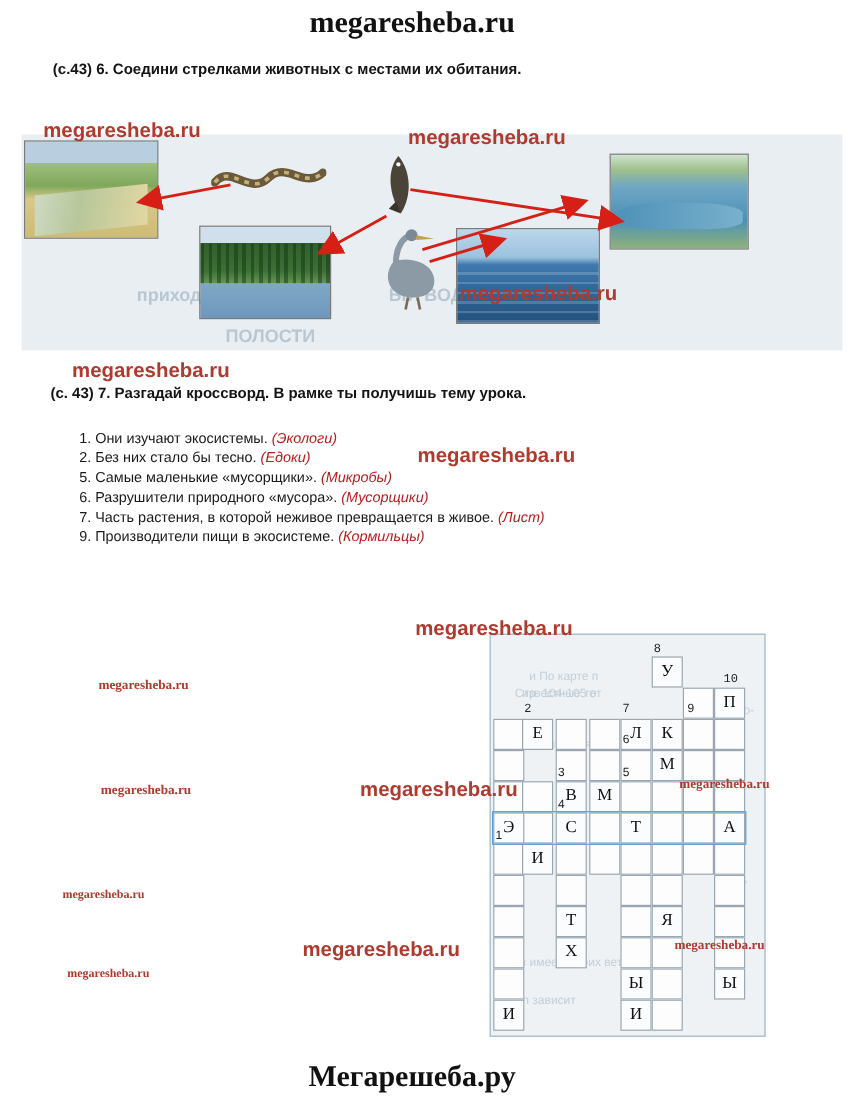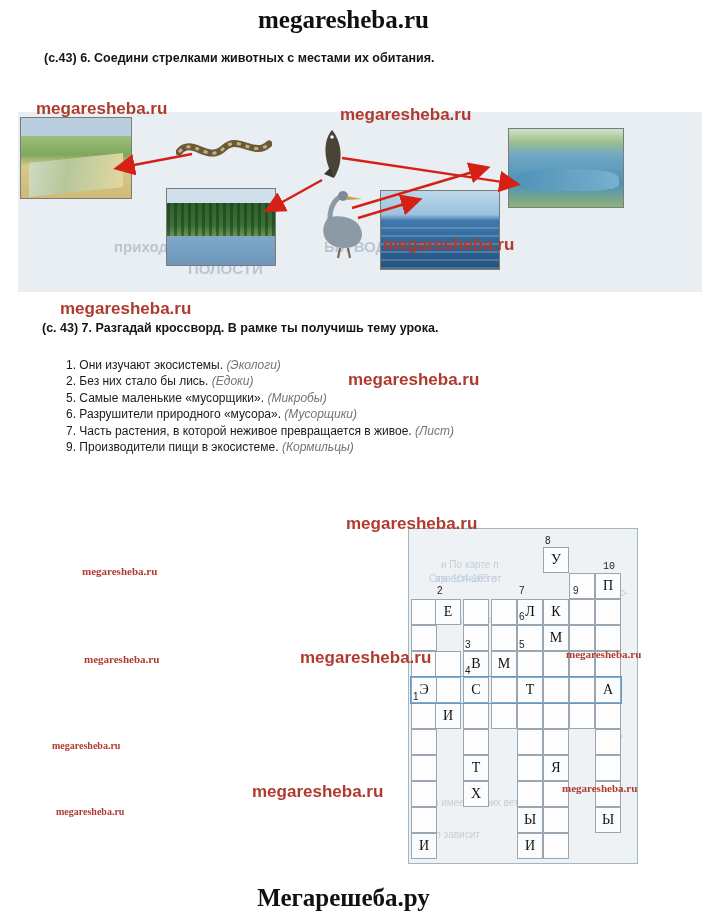--- a/index.html
+++ b/index.html
@@ -162,21 +162,21 @@
     position: absolute;
     left: 66px;
     top: 357px;
     width: 560px;
     font-size: 12px;
     line-height: 16.4px;
     color: #1a1a1a;
   }
   .clue { white-space: nowrap; }
   .ans {
-    color: #737373;
+    color: #b91c1c;
     font-style: italic;
   }
 
   
   .cw-wrap {
     position: absolute;
     left: 408px;
     top: 528px;
     width: 230px;
     height: 336px;
@@ -224,21 +224,21 @@
 
 <div class="page">
 
   <div class="wm-top">megaresheba.ru</div>
 
   <div class="task6-title">(с.43) 6. Соедини стрелками животных с местами их обитания.</div>
 
   <div class="strip" id="strip-ghosts">
       <div class="ghost" style="left: 96px; top: 126px;">приходной ёмкости</div>
       <div class="ghost" style="left: 306px; top: 126px;">ЫЙ ВОДОЁМ</div>
-      <div class="ghost" style="left: 170px; top: 148px;">ПОЛОСТИ</div>
+      <div class="ghost" style="left: 170px; top: 160px;">ПОЛОСТИ</div>
     </div>
 
   <div class="photo p-field"></div>
   <div class="photo p-forest"></div>
   <div class="photo p-sea"></div>
   <div class="photo p-pond"></div>
 
   <svg class="animal snake" viewBox="0 0 96 34">
     <path d="M3 20 C 16 4, 32 32, 48 16 C 62 2, 78 26, 93 12" fill="none" stroke="#6b5a3a" stroke-width="7" stroke-linecap="round"></path>
     <path d="M3 20 C 16 4, 32 32, 48 16 C 62 2, 78 26, 93 12" fill="none" stroke="#c6b07a" stroke-width="3" stroke-dasharray="4 5"></path>
@@ -267,21 +267,21 @@
     <line x1="192" y1="54" x2="118" y2="68" stroke="#d62016" stroke-width="2.4" marker-end="url(#ah)"></line>
     <line x1="322" y1="80" x2="268" y2="110" stroke="#d62016" stroke-width="2.4" marker-end="url(#ah)"></line>
     <line x1="342" y1="58" x2="516" y2="84" stroke="#d62016" stroke-width="2.4" marker-end="url(#ah)"></line>
     <line x1="352" y1="108" x2="486" y2="68" stroke="#d62016" stroke-width="2.4" marker-end="url(#ah)"></line>
     <line x1="358" y1="118" x2="418" y2="100" stroke="#d62016" stroke-width="2.4" marker-end="url(#ah)"></line>
   </svg>
 
   <div class="task7-title">(с. 43) 7. Разгадай кроссворд. В рамке ты получишь тему урока.</div>
   <div class="clues" id="clue-list">
       <div class="clue"><span>1. </span><span>Они изучают экосистемы. </span><span class="ans">(Экологи)</span></div>
-      <div class="clue"><span>2. </span><span>Без них стало бы лись. </span><span class="ans">(Едоки)</span></div>
+      <div class="clue"><span>2. </span><span>Без них стало бы тесно. </span><span class="ans">(Едоки)</span></div>
       <div class="clue"><span>5. </span><span>Самые маленькие «мусорщики». </span><span class="ans">(Микробы)</span></div>
       <div class="clue"><span>6. </span><span>Разрушители природного «мусора». </span><span class="ans">(Мусорщики)</span></div>
       <div class="clue"><span>7. </span><span>Часть растения, в которой неживое превращается в живое. </span><span class="ans">(Лист)</span></div>
       <div class="clue"><span>9. </span><span>Производители пищи в экосистеме. </span><span class="ans">(Кормильцы)</span></div>
     </div>
 
   <div class="cw-wrap" id="crossword">
       <div class="ghost" style="left: 32px; top: 30px;">и По карте п</div>
       <div class="ghost" style="left: 20px; top: 44px;">Стр. 104-105  от</div>
       <div class="ghost" style="left: 26px; top: 44px;">известные  те</div>

